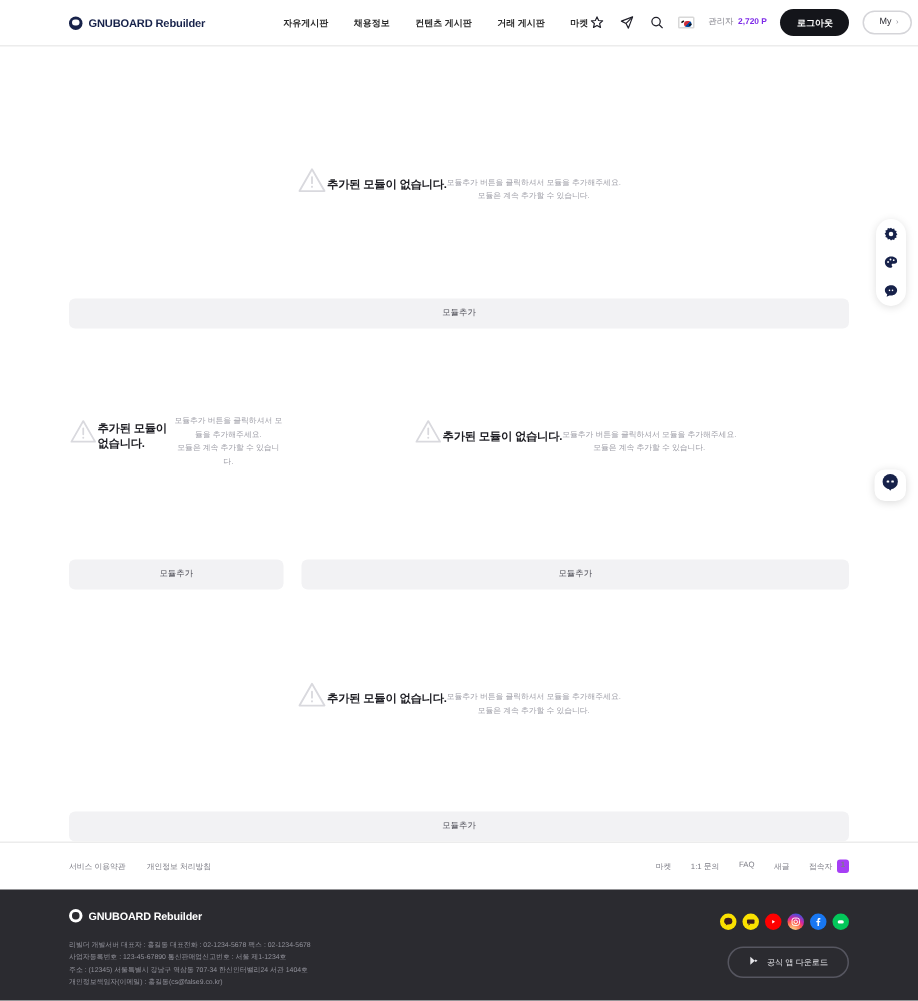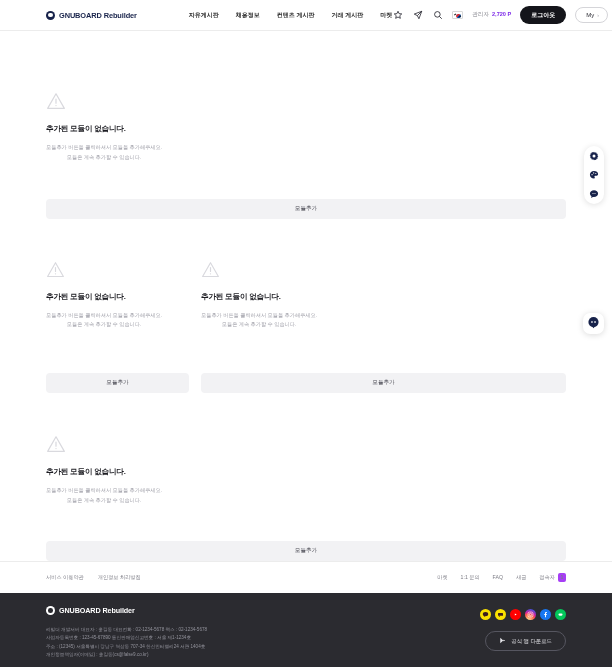--- a/index.html
+++ b/index.html
@@ -138,22 +138,22 @@
   .btn-my .chev { font-size: 5px; color: #9a9aa2; }
 
   
   .main {
     width: 612px;
     padding: 0 46px;
     background: #fff;
   }
   .empty-block {
     display: flex;
-    flex-direction: column;
-    align-items: flex-start;
+    flex-direction: row;
+    align-items: center;
     justify-content: center;
   }
   .warn-icon { margin-bottom: 10px; }
   .empty-title {
     font-size: 7.6px;
     font-weight: bold;
     color: #1c1c22;
     margin-bottom: 9px;
     letter-spacing: -0.2px;
   }

